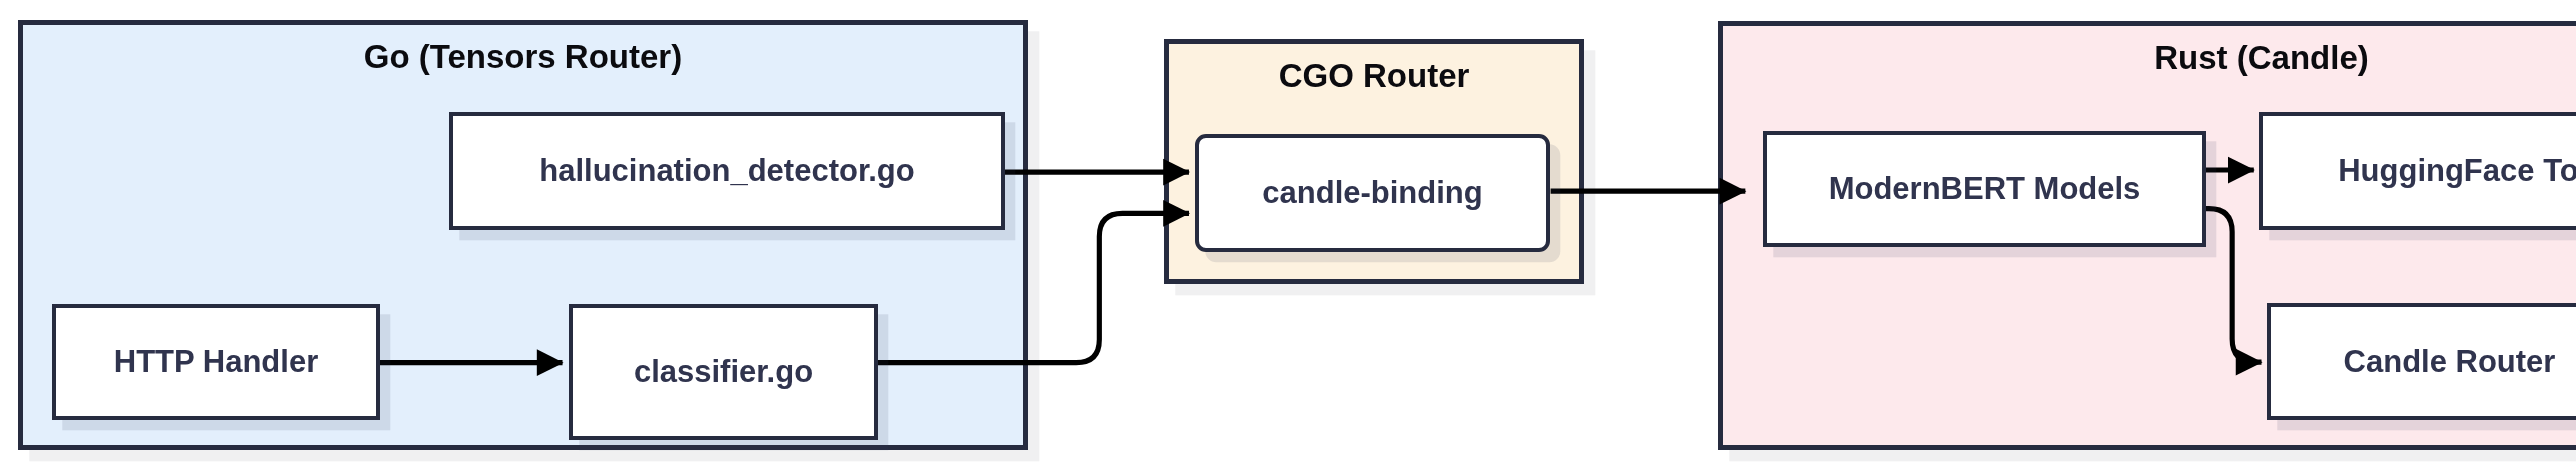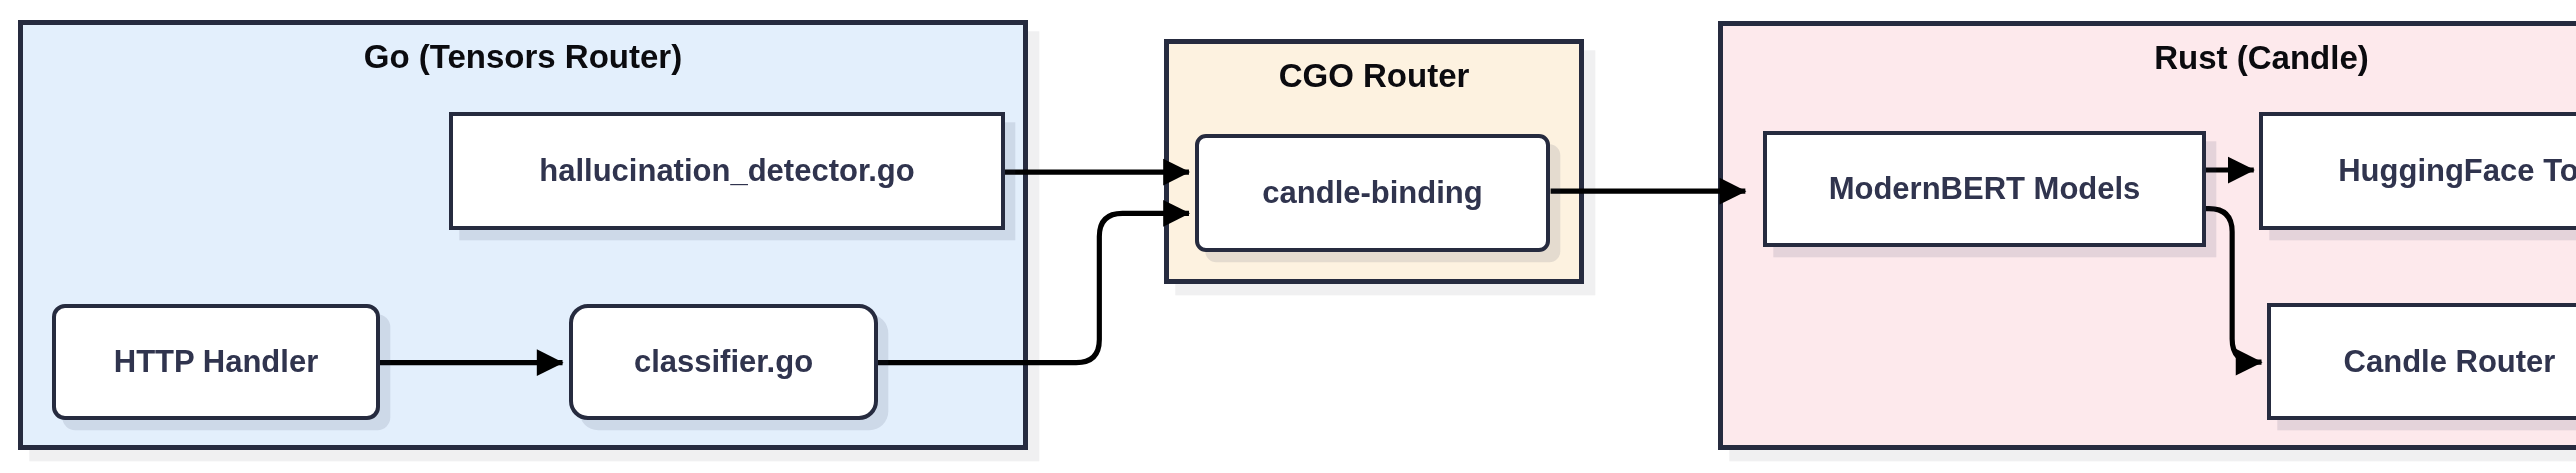--- a/index.html
+++ b/index.html
@@ -44,22 +44,22 @@
     border: 4.1px solid #262b3f;
     box-shadow: 10.3px 10.3px 0 rgba(50, 60, 90, 0.12);
     display: flex;
     align-items: center;
     justify-content: center;
     font-size: 31px;
     font-weight: 700;
     color: #30344e;
     white-space: nowrap;
   }
-  #node-http-handler            { left: 52px;  top: 304px; width: 328px;  height: 116px; border-radius: 13px; }
-  #node-classifier              { left: 569px; top: 304px; width: 309px;  height: 116px; border-radius: 19px; }
+  #node-http-handler            { left: 52px;  top: 304px; width: 328px;  height: 116px; }
+  #node-classifier              { left: 569px; top: 304px; width: 309px;  height: 136px; }
   #node-hallucination-detector  { left: 449px;  top: 112px; width: 556px; height: 118px; }
   #node-candle-binding          { left: 1195px; top: 134px; width: 355px;  height: 118px; border-radius: 11px; }
   #node-modernbert-models       { left: 1751px; top: 131px; width: 443px;  height: 116px; margin-left: 12px; }
   #node-huggingface-tokenizers  { left: 2259px; top: 112px; width: 523px; height: 118px; }
   #node-candle-tensors          { left: 2267px; top: 303px; width: 365px;  height: 117px; }
 
   
   #edges-layer {
     position: absolute;
     left: 0; top: 0;

